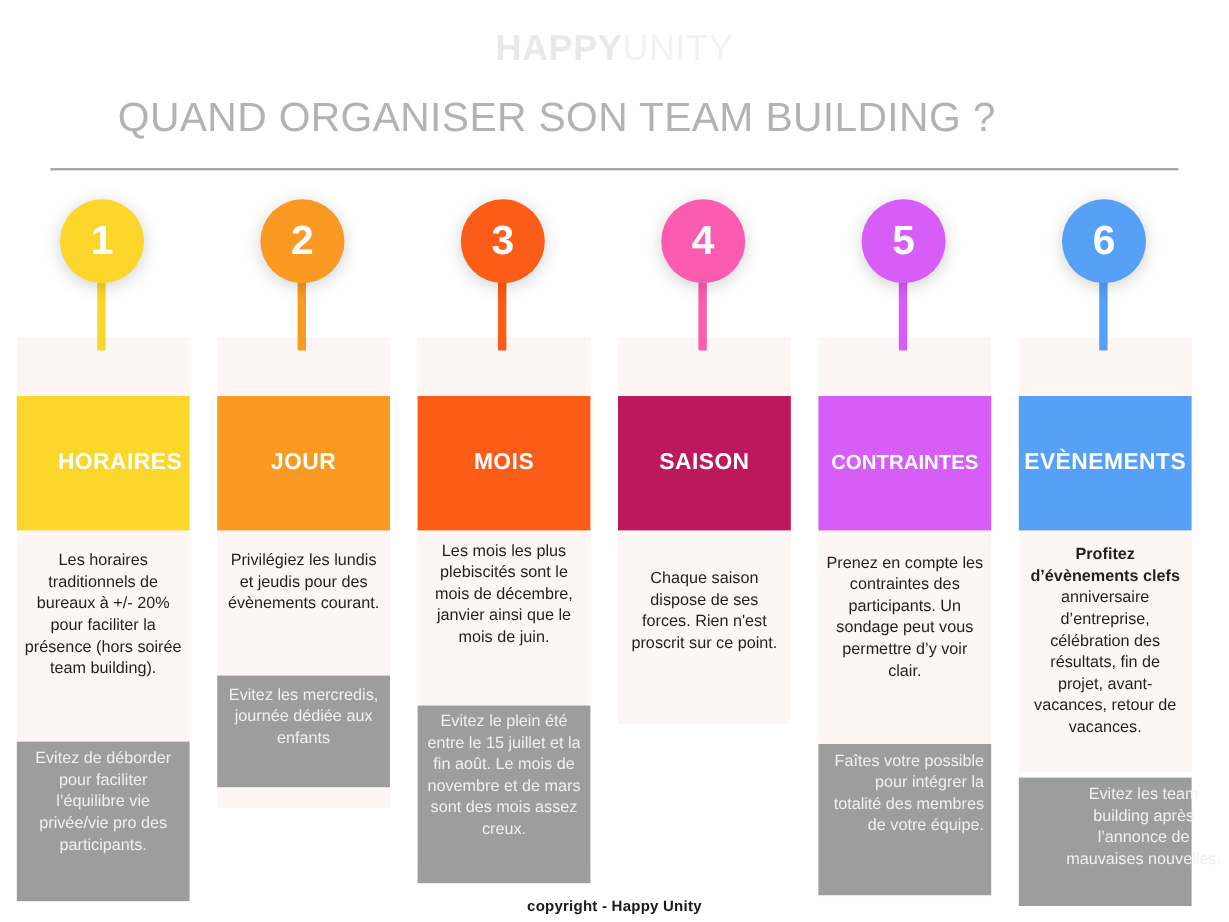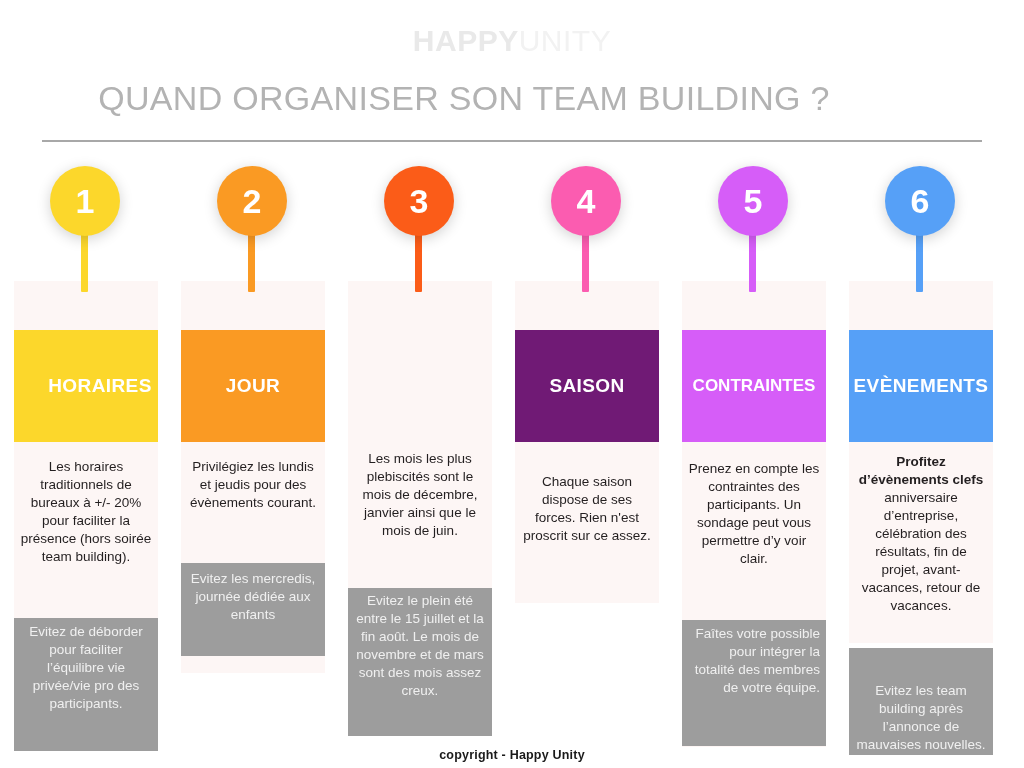--- a/index.html
+++ b/index.html
@@ -204,34 +204,37 @@
         <div class="body-text" style="top: 458px;">Privilégiez les lundis et jeudis pour des évènements courant.</div>
         <div class="grey-box" style="top: 563px; height: 93px;"></div>
         <div class="grey-text" style="top: 570px;">Evitez les mercredis, journée dédiée aux enfants</div>
       </div>
       <div class="column" style="left: 348px;">
         <div class="panel" style="top: 281px; height: 442px;"></div>
         <div class="pin-stem" style="background: rgb(251, 92, 24);"></div>
         <div class="pin-circle" style="background: rgb(251, 92, 24);">
           <span>3</span>
         </div>
+        <div class="label-block" style="top: 330px; height: 112px; background: rgb(251, 92, 24);">
+          <div class="label-text">MOIS</div>
+        </div>
         <div class="body-text" style="top: 450px;">Les mois les plus plebiscités sont le mois de décembre, janvier ainsi que le mois de juin.</div>
         <div class="grey-box" style="top: 588px; height: 148px;"></div>
         <div class="grey-text" style="top: 592px;">Evitez le plein été entre le 15 juillet et la fin août. Le mois de novembre et de mars sont des mois assez creux.</div>
       </div>
       <div class="column" style="left: 515px;">
         <div class="panel" style="top: 281px; height: 322px;"></div>
         <div class="pin-stem" style="background: rgb(251, 92, 176);"></div>
         <div class="pin-circle" style="background: rgb(251, 92, 176);">
           <span>4</span>
         </div>
-        <div class="label-block" style="top: 330px; height: 112px; background: #701a75;">
+        <div class="label-block" style="top: 330px; height: 112px; background: #be185d;">
           <div class="label-text">SAISON</div>
         </div>
-        <div class="body-text" style="top: 473px;">Chaque saison dispose de ses forces. Rien n'est proscrit sur ce assez.</div>
+        <div class="body-text" style="top: 473px;">Chaque saison dispose de ses forces. Rien n'est proscrit sur ce point.</div>
       </div>
       <div class="column" style="left: 682px;">
         <div class="panel" style="top: 281px; height: 466px;"></div>
         <div class="pin-stem" style="background: rgb(214, 93, 248);"></div>
         <div class="pin-circle" style="background: rgb(214, 93, 248);">
           <span>5</span>
         </div>
         <div class="label-block" style="top: 330px; height: 112px; background: rgb(214, 93, 248);">
           <div class="label-text" style="font-size: 17px; letter-spacing: 0px;">CONTRAINTES</div>
         </div>
@@ -243,19 +246,19 @@
         <div class="panel" style="top: 281px; height: 362px;"></div>
         <div class="pin-stem" style="background: rgb(86, 160, 247);"></div>
         <div class="pin-circle" style="background: rgb(86, 160, 247);">
           <span>6</span>
         </div>
         <div class="label-block" style="top: 330px; height: 112px; background: rgb(86, 160, 247);">
           <div class="label-text">EVÈNEMENTS</div>
         </div>
         <div class="body-text" style="top: 453px;"><b>Profitez d’évènements clefs</b><span> anniversaire d’entreprise, célébration des résultats, fin de projet, avant-vacances, retour de vacances.</span></div>
         <div class="grey-box" style="top: 648px; height: 107px;"></div>
-        <div class="grey-text" style="top: 682px;">Evitez les team building après l’annonce de mauvaises nouvelles.</div>
+        <div class="grey-text" style="top: 653px; margin-left: 32px;">Evitez les team building après l’annonce de mauvaises nouvelles.</div>
       </div>
     </div>
 
   <div class="footer">copyright - Happy Unity</div>
 
 </div>
 
 </body></html>

